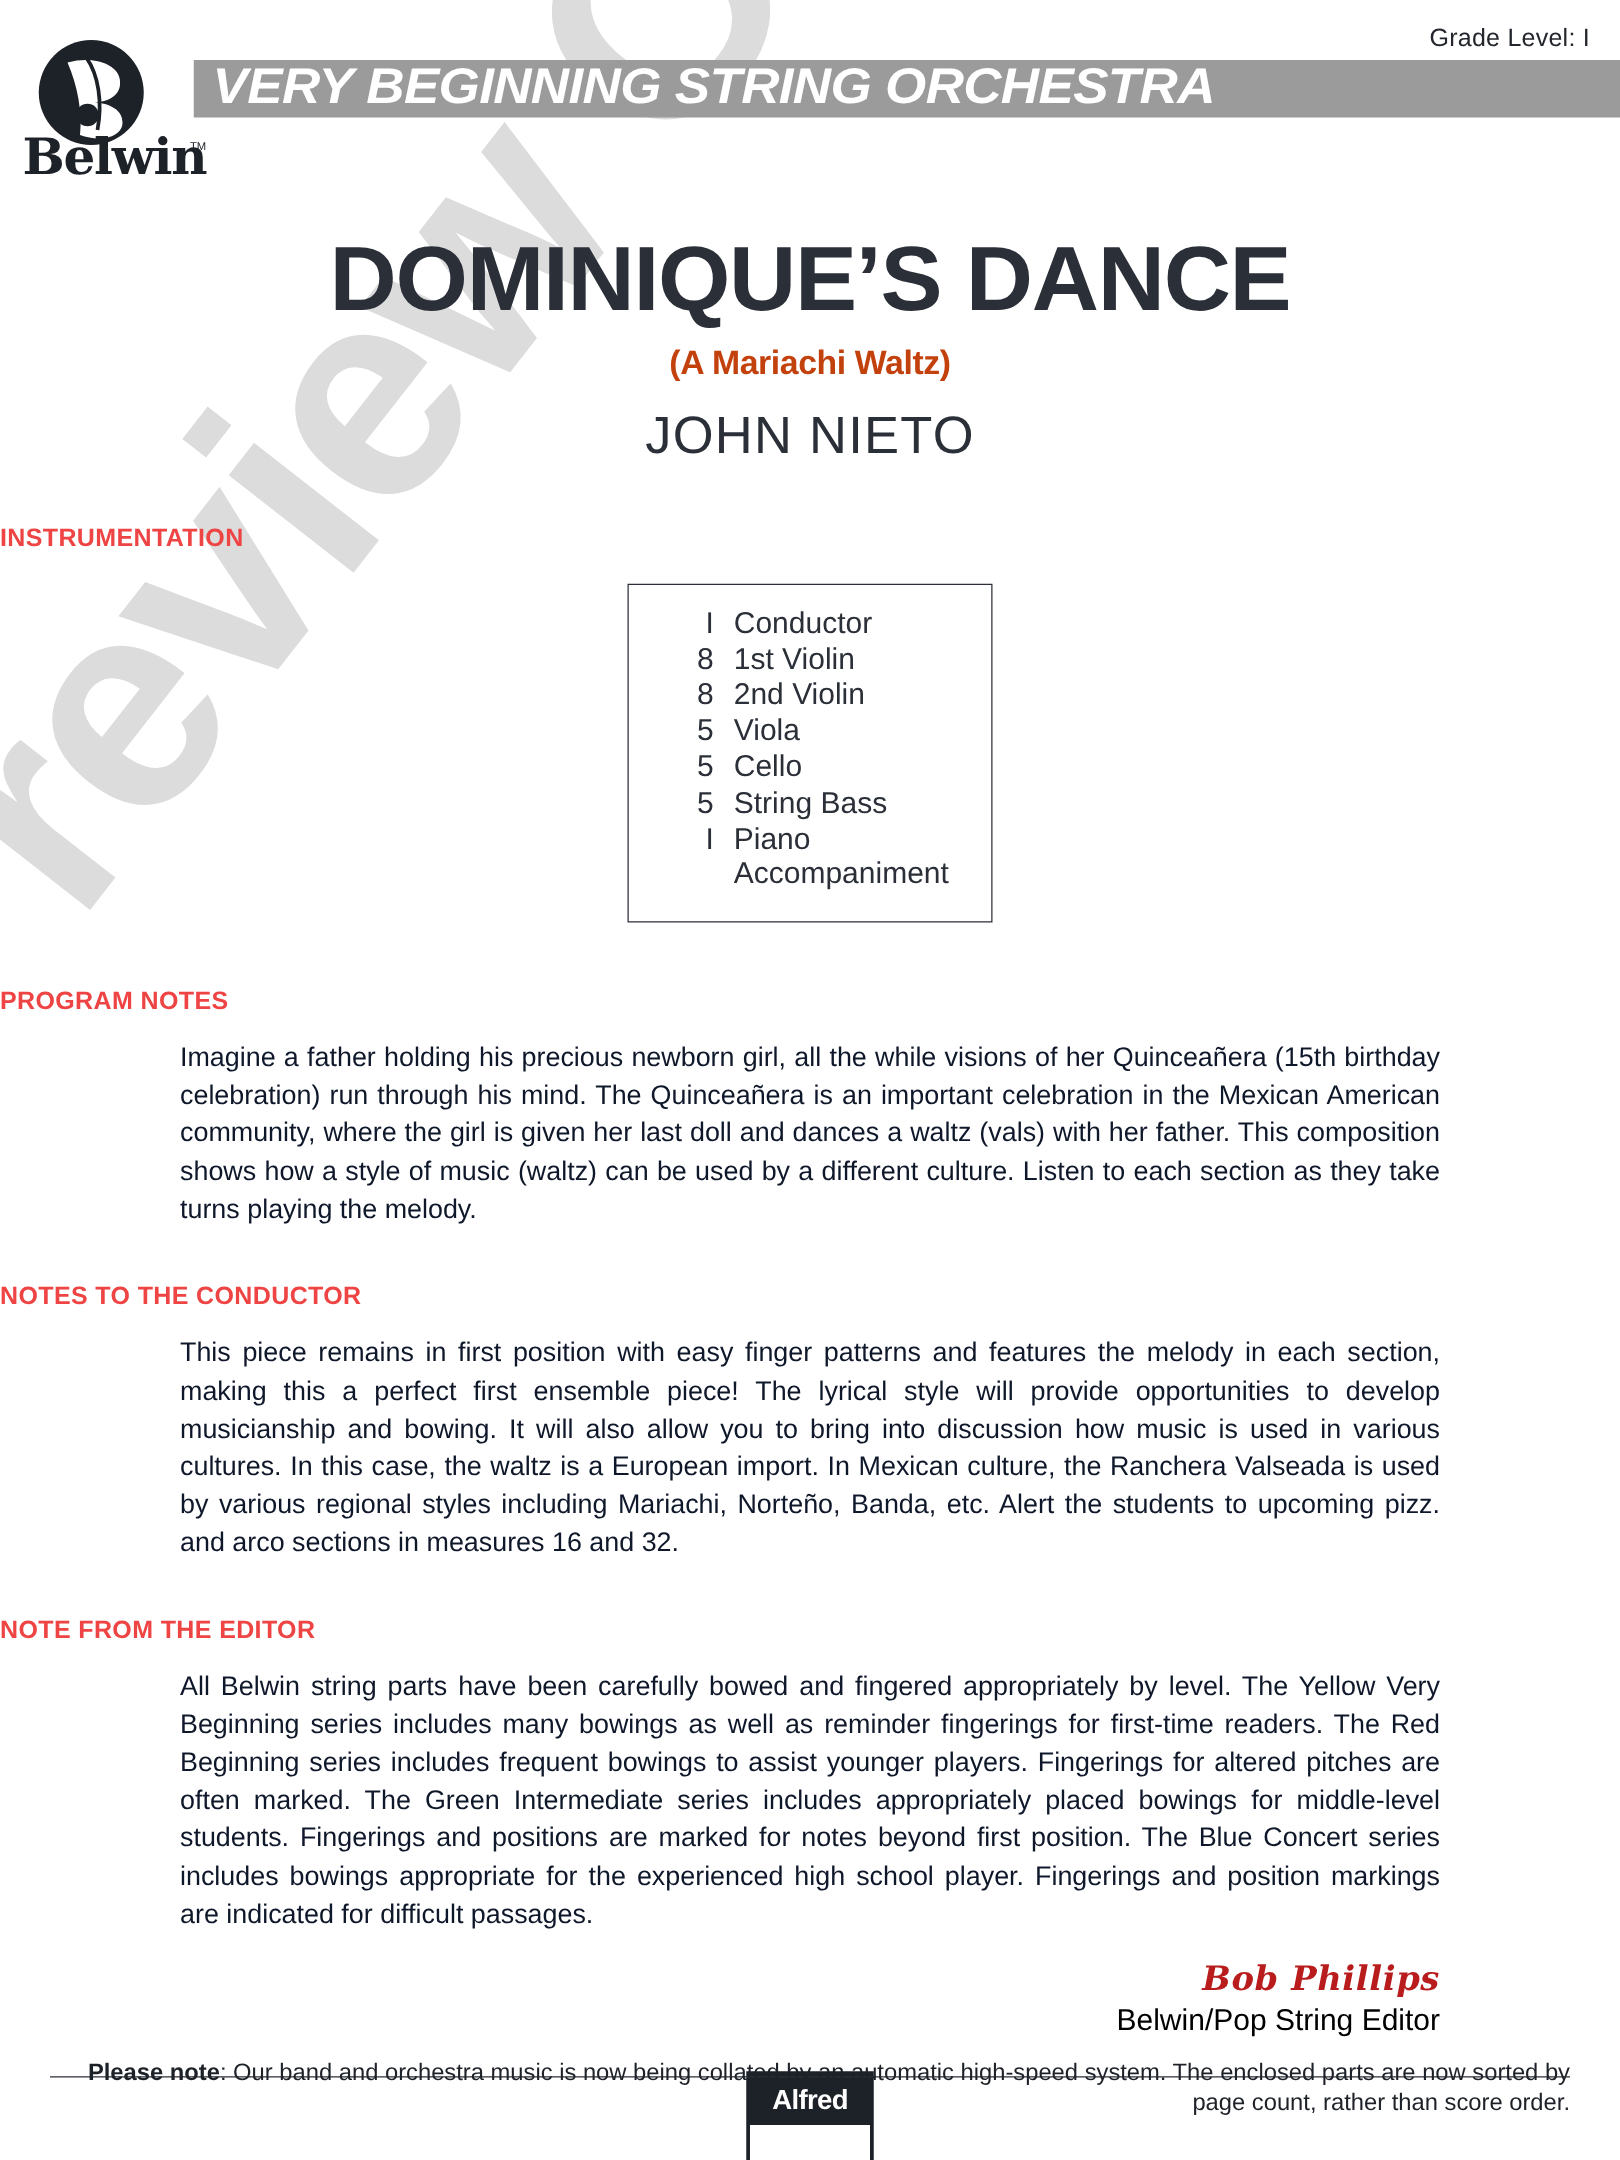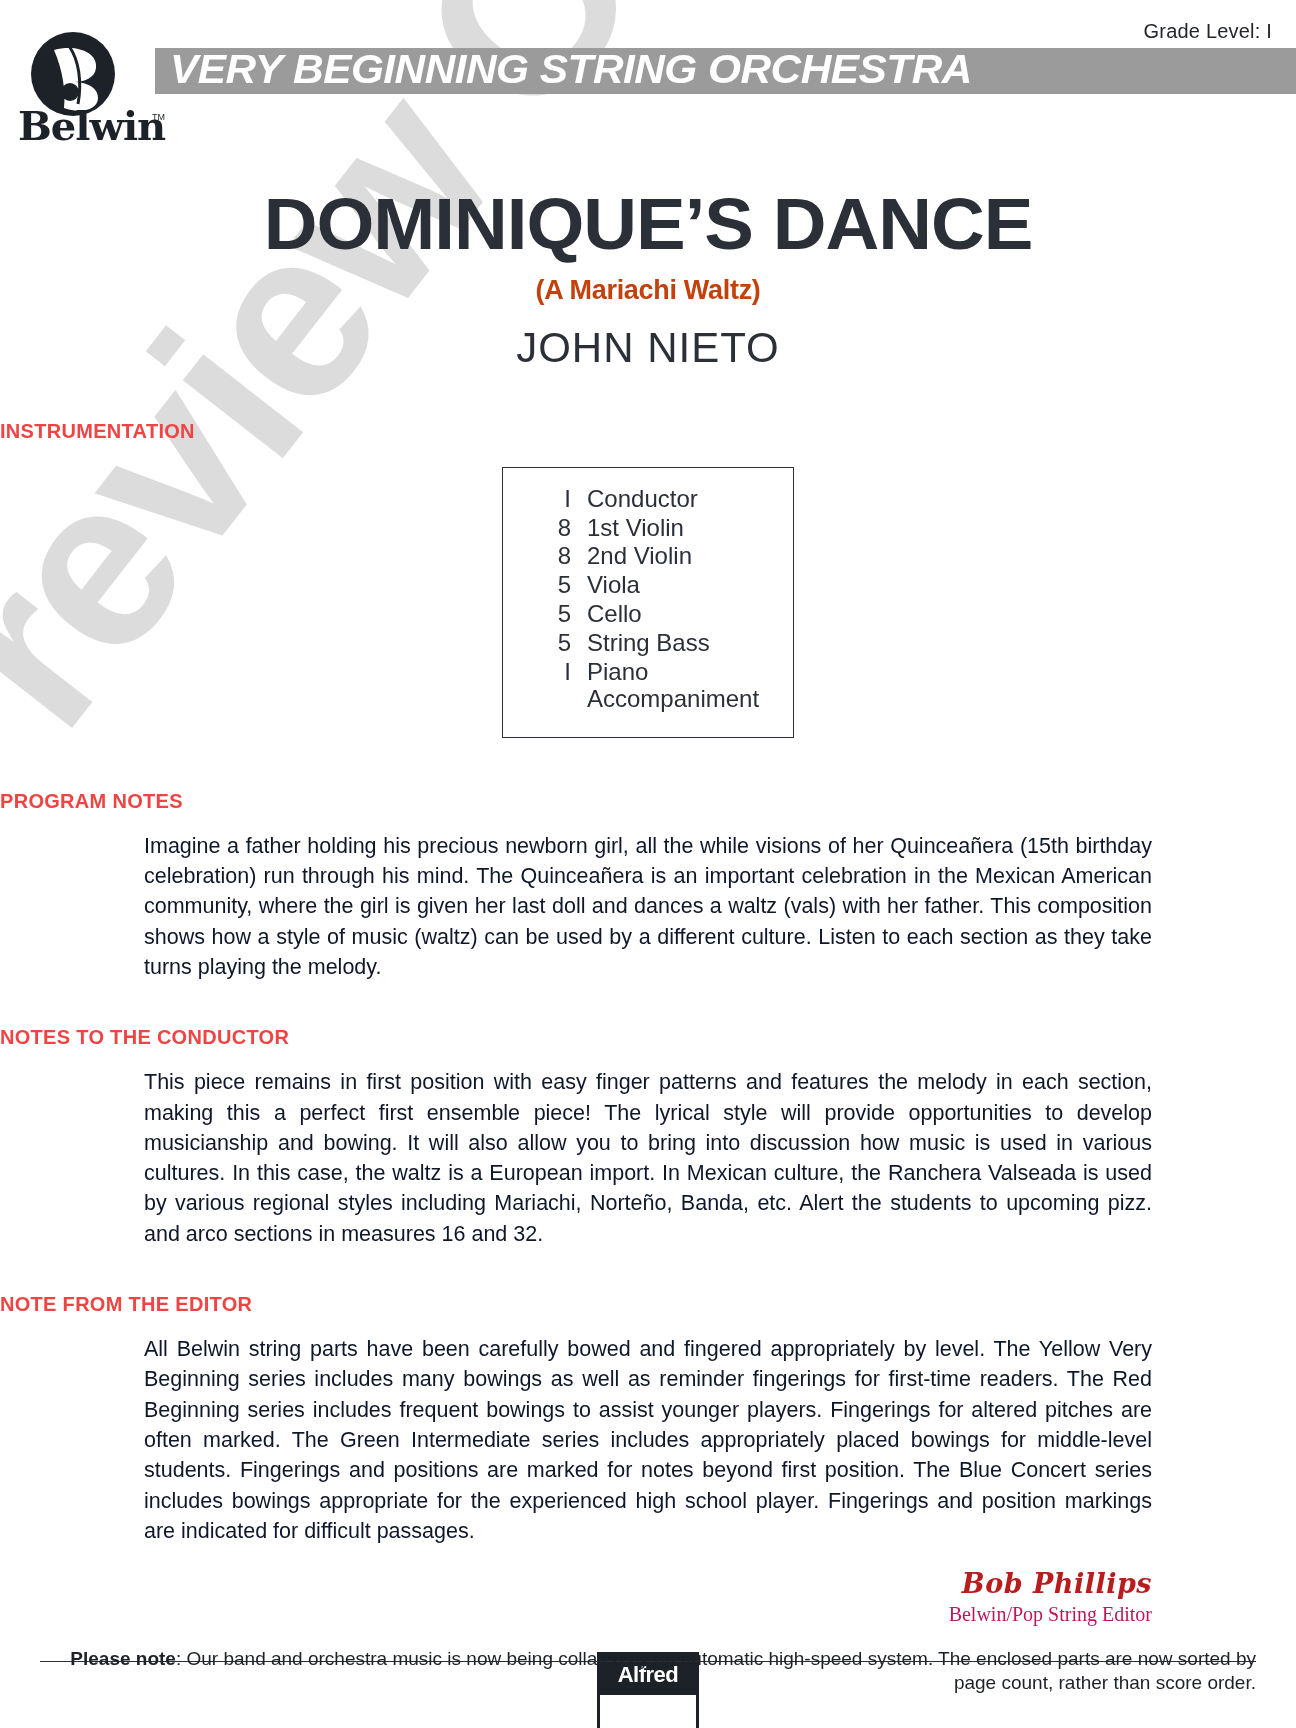--- a/index.html
+++ b/index.html
@@ -211,23 +211,23 @@
   .signature-name {
     font-family: "DejaVu Serif", serif;
     font-style: italic;
     font-weight: 700;
     font-size: 27px;
     color: #b91c1c;
     letter-spacing: 0.5px;
   }
   .signature-title {
     margin-top: 4px;
-    font-family: Liberation Serif, serif;
-    font-size: 20px;
-    color: #be185d;
+    font-family: Liberation Sans, sans-serif;
+    font-size: 24px;
+    color: #000000;
   }
 
   
   .alfred-logo {
     position: relative;
     z-index: 10;
     margin: 26px auto 0 auto;
     width: 96px;
     height: 96px;
     border: 3px solid #1d2128;

